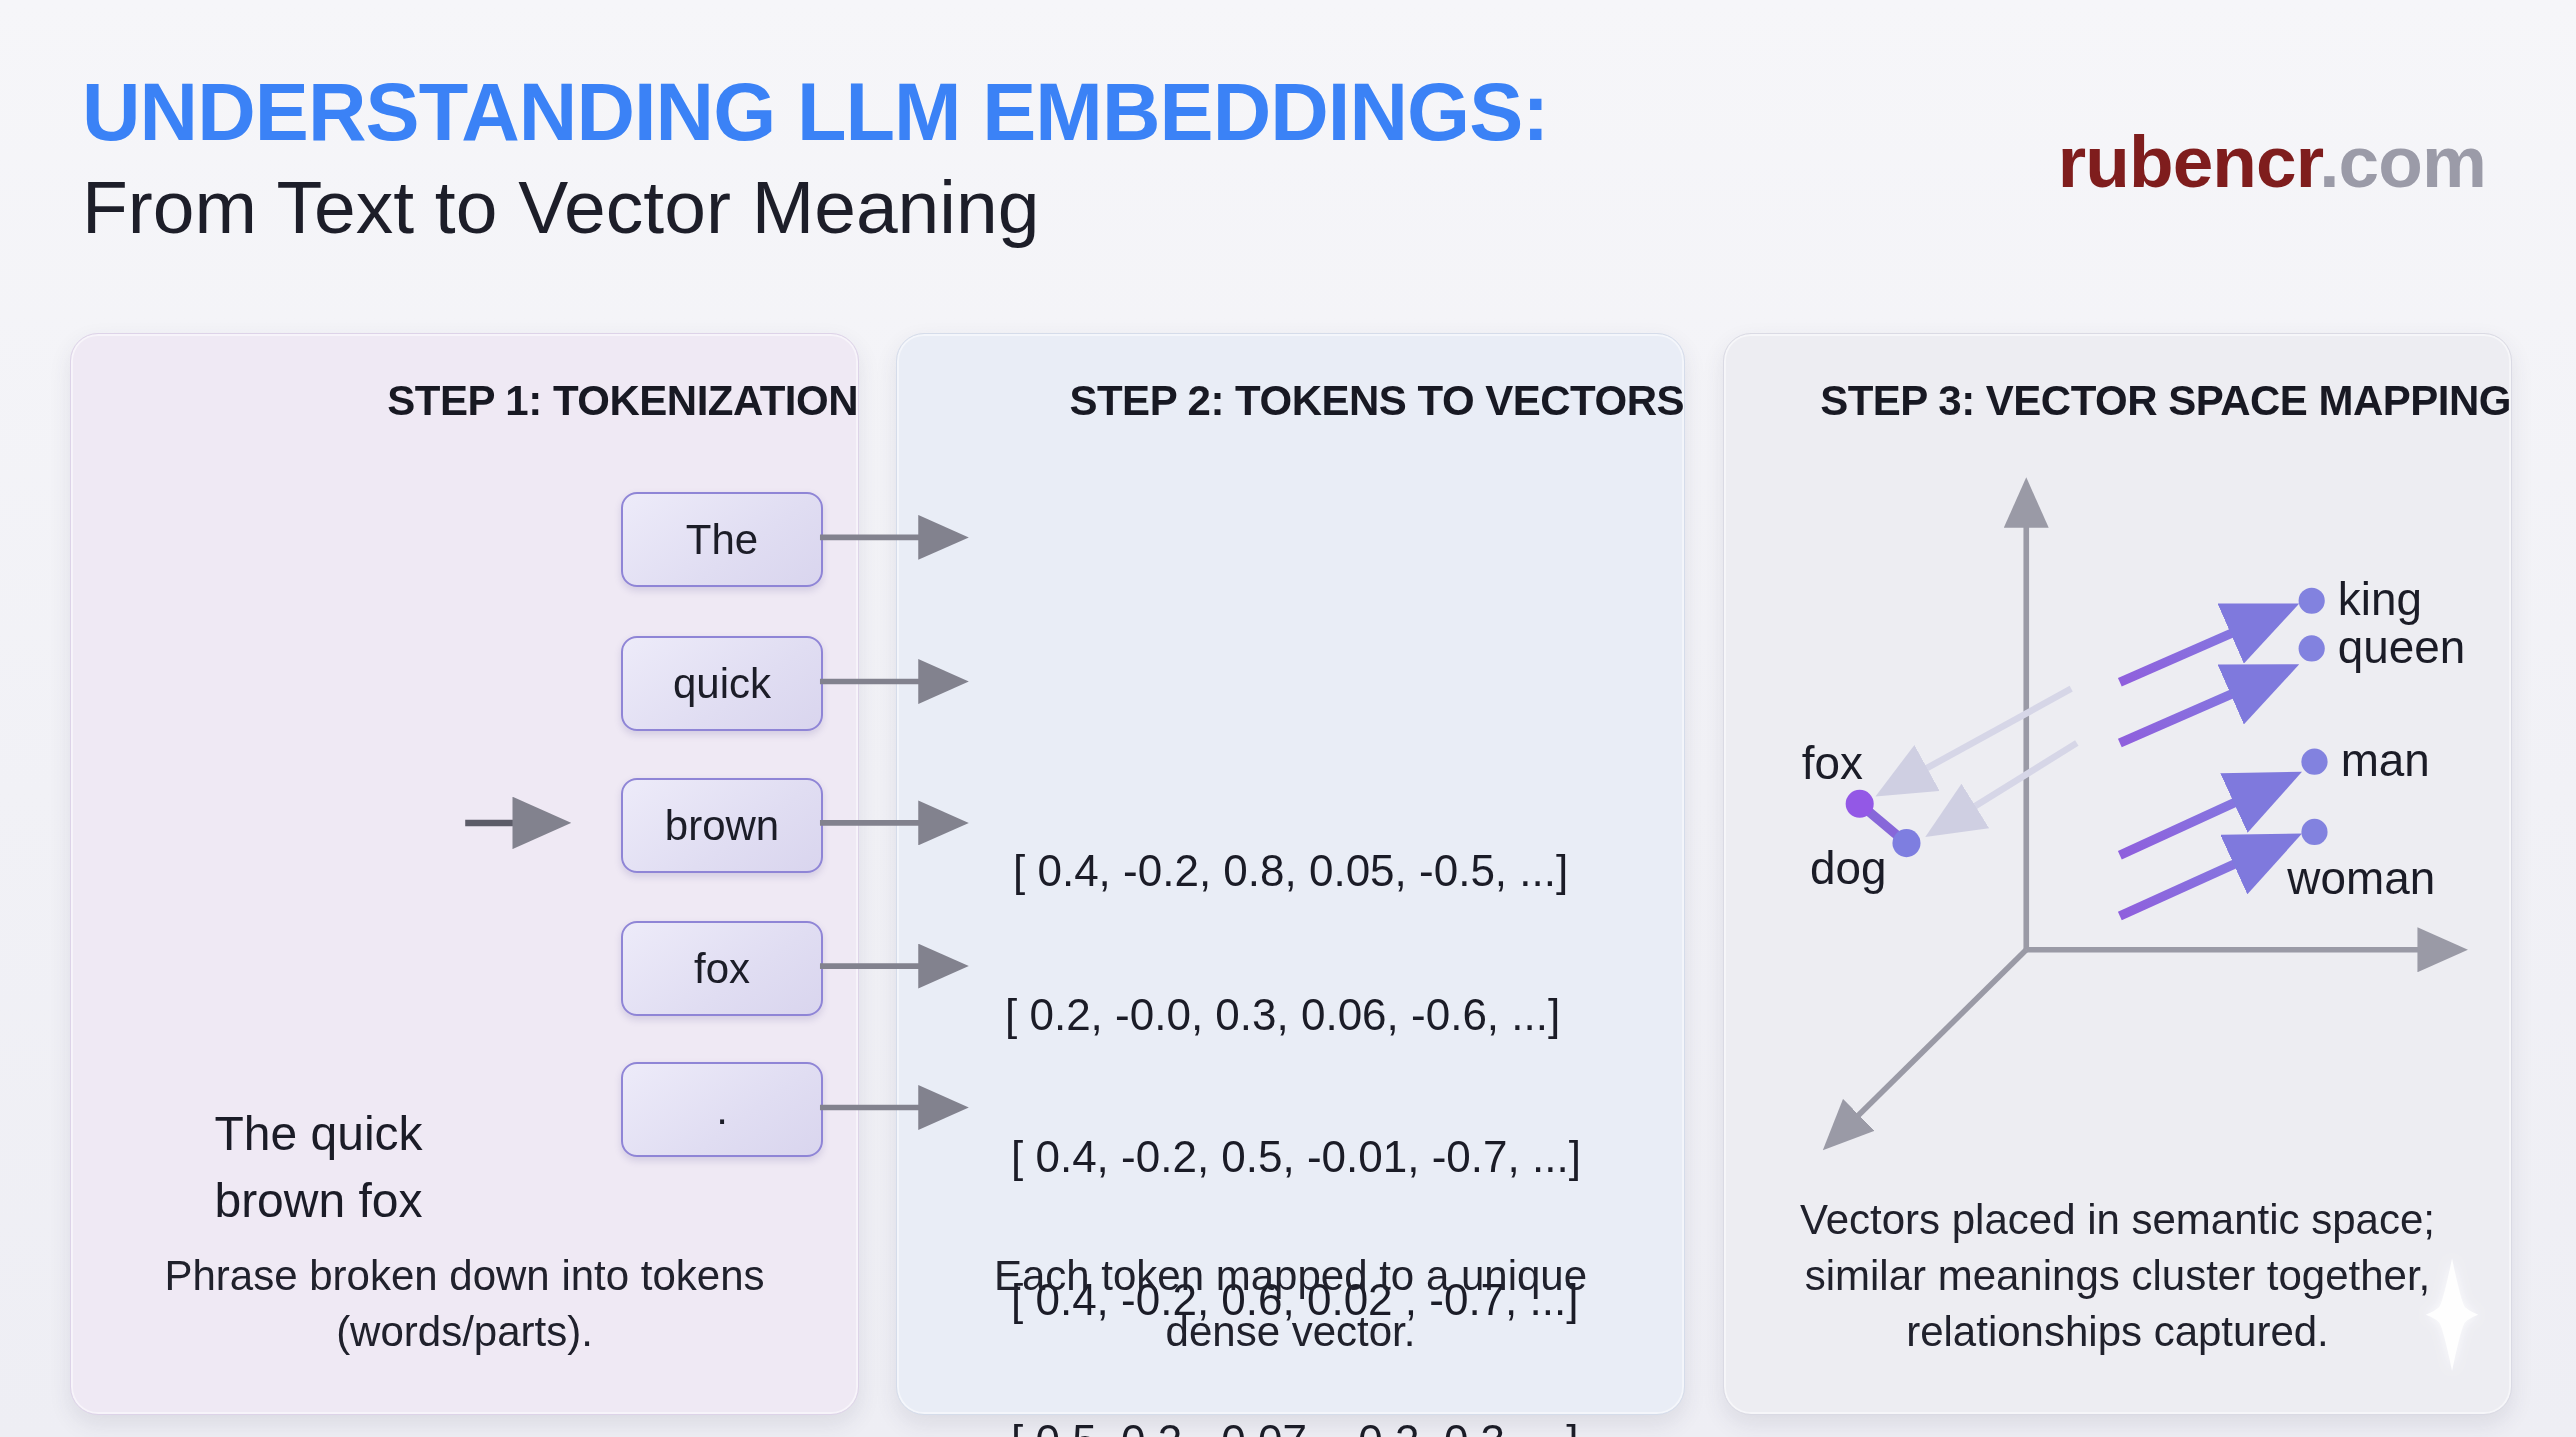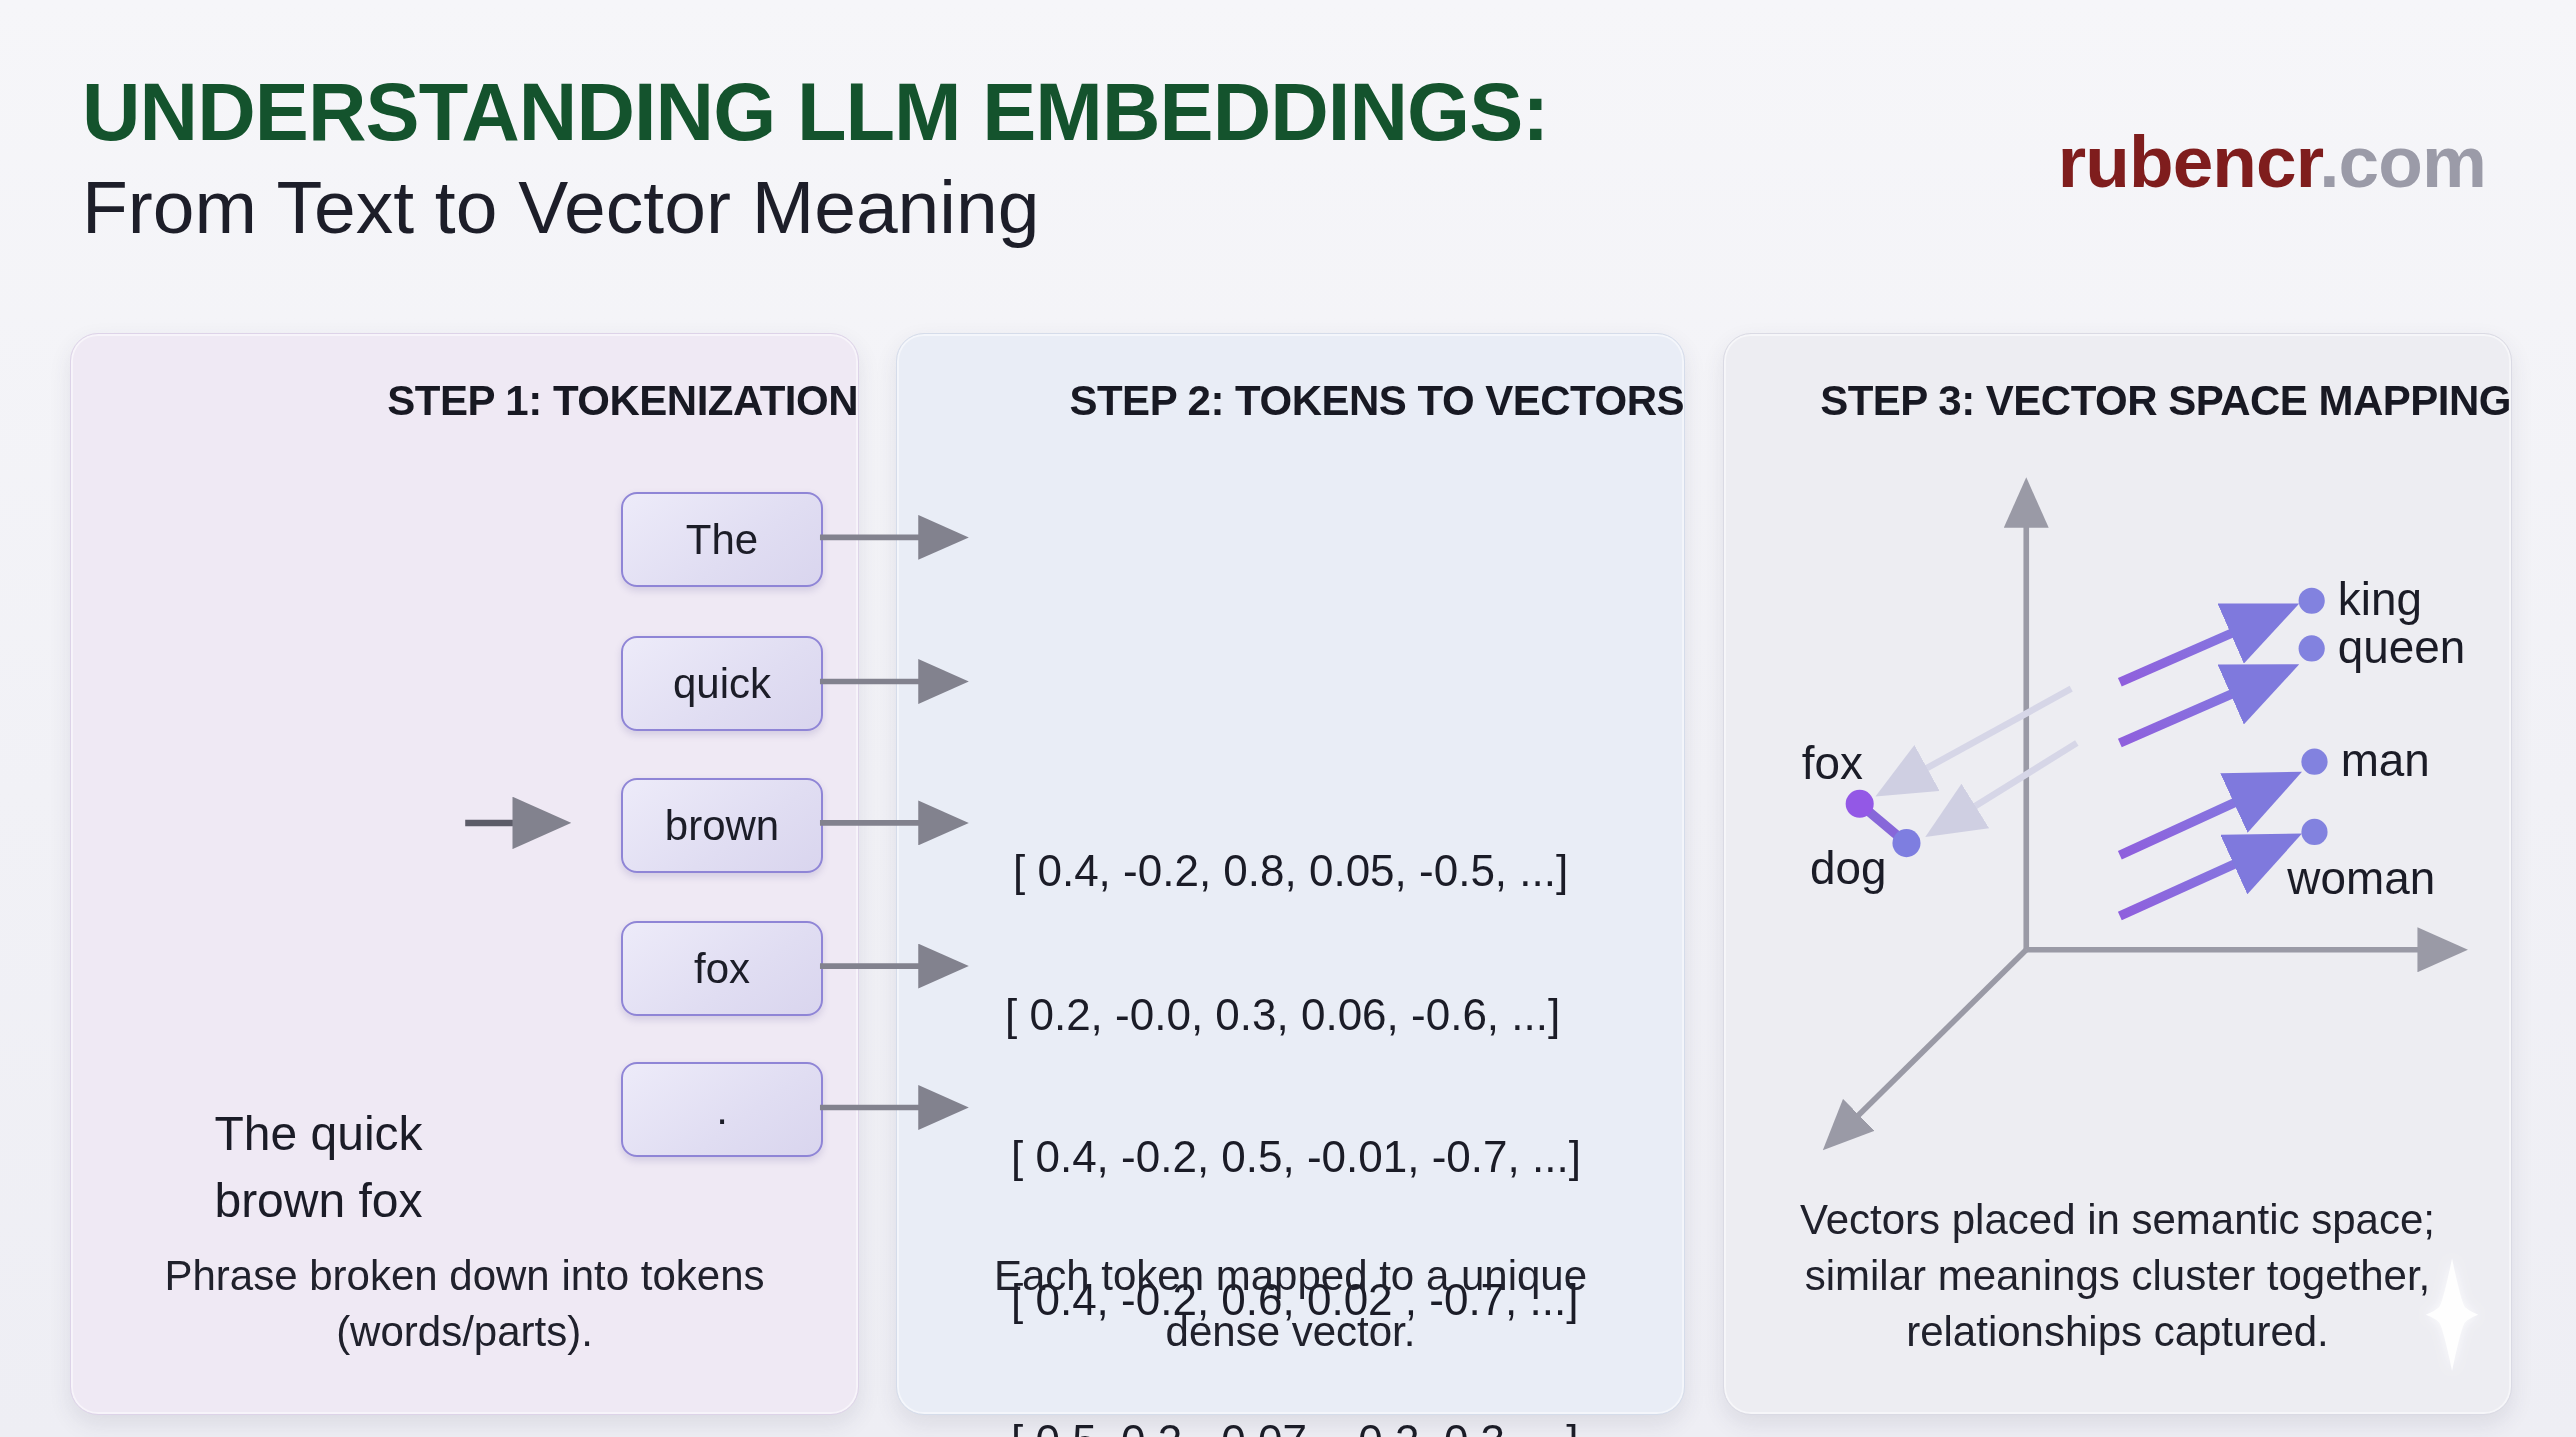--- a/index.html
+++ b/index.html
@@ -4,21 +4,21 @@
 <style>
   html,body{margin:0;padding:0;}
   body{
     width:2576px;height:1438px;position:relative;overflow:hidden;
     background:linear-gradient(180deg,#f6f6f9 0%,#f1f1f6 55%,#eeeef4 100%);
     font-family:"Liberation Sans","DejaVu Sans",sans-serif;
     color:#15161f;
   }
   
   .title{position:absolute;left:82px;top:67px;line-height:1.12;}
-  .title .l1{display:block;font-size:81px;font-weight:800;letter-spacing:-0.9px;color:#14532d;}
+  .title .l1{display:block;font-size:81px;font-weight:800;letter-spacing:-0.9px;color:#3b82f6;}
   .title .l2{display:block;font-size:75px;font-weight:400;color:#1d1e29;margin-top:7.5px;}
   .brand{position:absolute;right:90px;top:120px;font-size:73px;font-weight:800;letter-spacing:-0.9px;}
   .brand .purple{color:#7f1d1d;}
   .brand .gray{color:#9b9ba8;}
   
   .panel{position:absolute;top:333px;height:1080px;width:787px;border-radius:28px;
     box-shadow:0 9.4px 22.5px rgba(60,60,90,.10), inset 0 0 0 1.9px rgba(255,255,255,.5);}
   .panel1{left:70px;background:#efe9f4;border:1.9px solid #ddd3e8;}
   .panel2{left:896px;background:#e9edf6;border:1.9px solid #d5dcea;}
   .panel3{left:1723px;background:#ededf2;border:1.9px solid #dadae4;}

